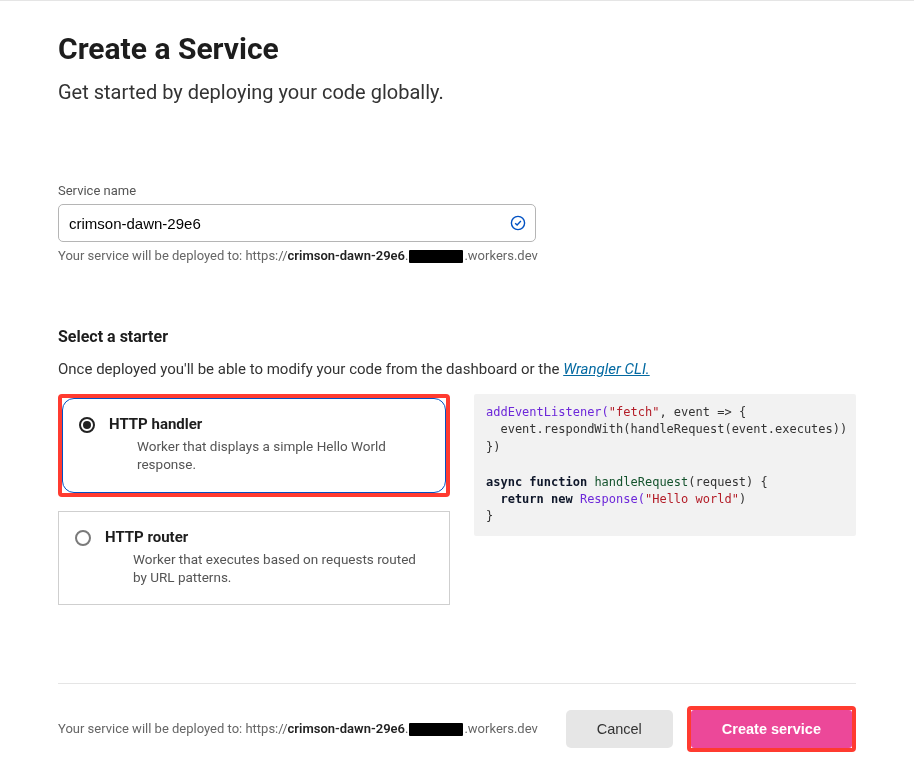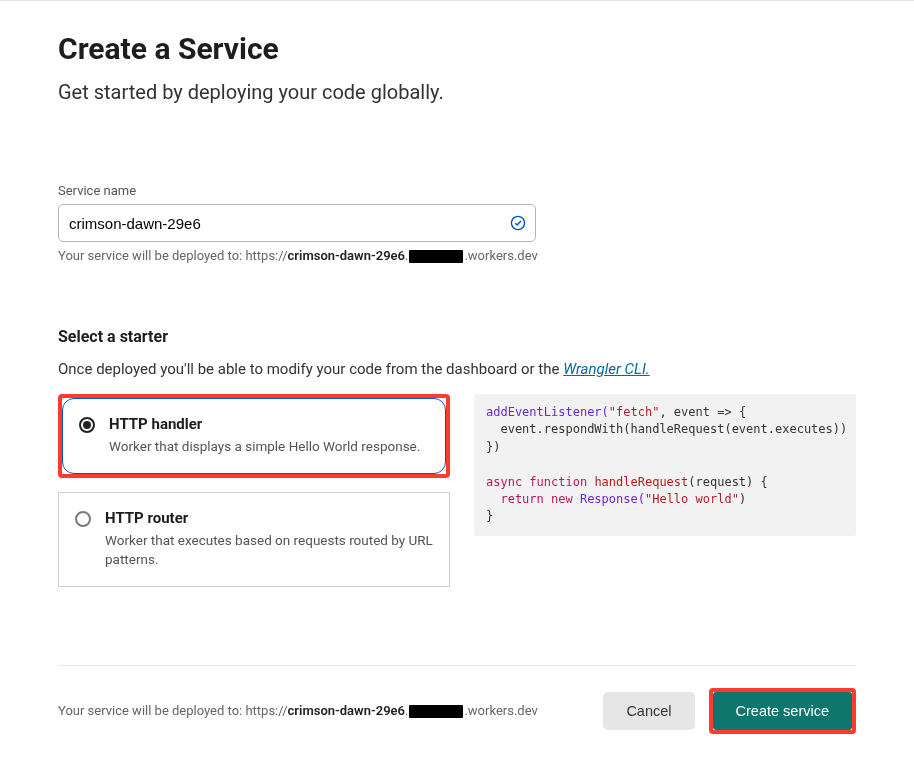--- a/index.html
+++ b/index.html
@@ -45,41 +45,41 @@
   .hl-wrap .card { border-radius: 12px; }
   .radio {
     flex: 0 0 auto; width: 16px; height: 16px; margin-top: 2px;
     border: 2px solid #7a7a7a; border-radius: 50%; position: relative;
   }
   .radio.checked { border-color: #222; }
   .radio.checked::after {
     content:""; position:absolute; inset:2px; border-radius:50%; background:#222;
   }
   .card-title { font-size: 15px; font-weight: 700; margin-bottom: 4px; }
-  .card-sub { font-size: 13.5px; color: #555; line-height: 1.35; }
+  .card-sub { font-size: 13.5px; color: #555; line-height: 1.35; margin-left: 28px; }
 
   .code-panel {
     flex: 1; background: #f2f2f2; padding: 10px 12px; border-radius: 2px;
     font-family: ui-monospace, SFMono-Regular, Menlo, Consolas, monospace;
     font-size: 12px; line-height: 1.45; color: #333; white-space: pre;
     min-height: 116px; overflow:hidden;
   }
-  .code-panel .kw { color: #be185d; }
+  .code-panel .kw { color: #0f172a; font-weight: bold; }
   .code-panel .fn { color: #6d28d9; }
-  .code-panel .nm { color: #b91c1c; }
+  .code-panel .nm { color: #14532d; }
   .code-panel .str { color: #b31d28; }
 
   .footer-rule { border-top: 1px solid #e5e5e5; margin: 78px 0 22px 0;}
   .footer { display:flex; align-items:center; justify-content: space-between; padding-bottom: 28px;}
   .footer-left { font-size: 13px; color: #666; }
   .footer-left b { color:#222; font-weight:600;}
   .footer-actions { display:flex; align-items:center; gap: 14px;}
-  .btn { height: 38px; padding: 0 23px; border-radius: 5px; font-size: 14.5px; cursor: pointer; border: none; display:inline-flex; align-items:center;}
+  .btn { height: 38px; padding: 0 31px; border-radius: 5px; font-size: 14.5px; cursor: pointer; border: none; display:inline-flex; align-items:center;}
   .btn-cancel { background:#e6e6e6; color:#333; }
-  .btn-primary { background:#0f766e; color:#fff; font-weight:400;}
+  .btn-primary { background:#ec4899; color:#fff; font-weight:700;}
   .hl-btn { border: 4px solid #ff3b30; border-radius: 4px; padding: 0;}
   .hl-btn .btn { border-radius: 3px; }
 </style>
 </head>
 <body>
 
 <div class="topbar"></div>
 
 <div class="container">
 

